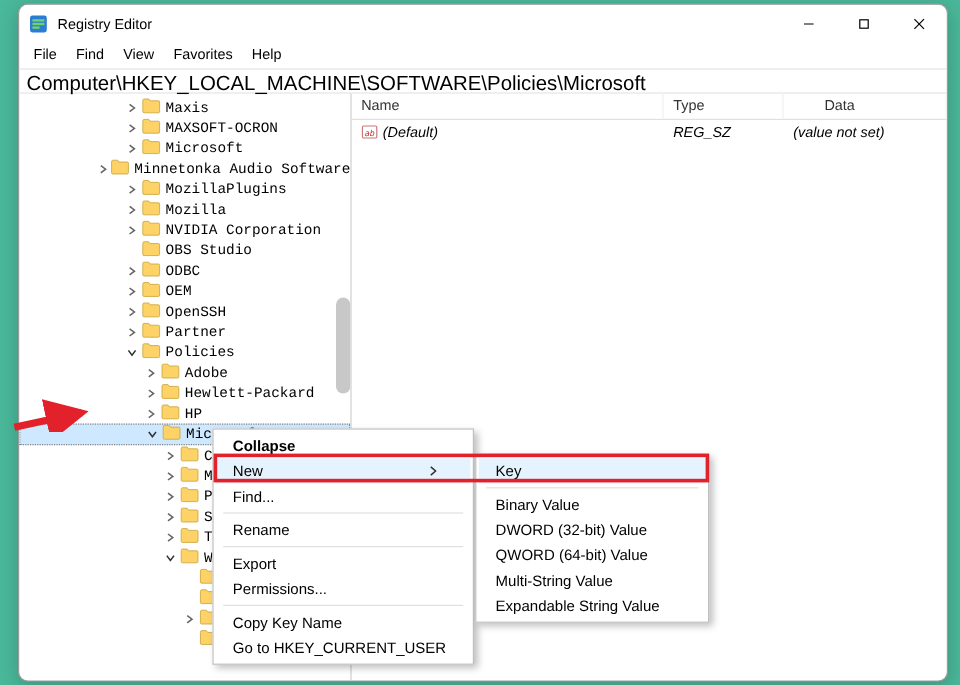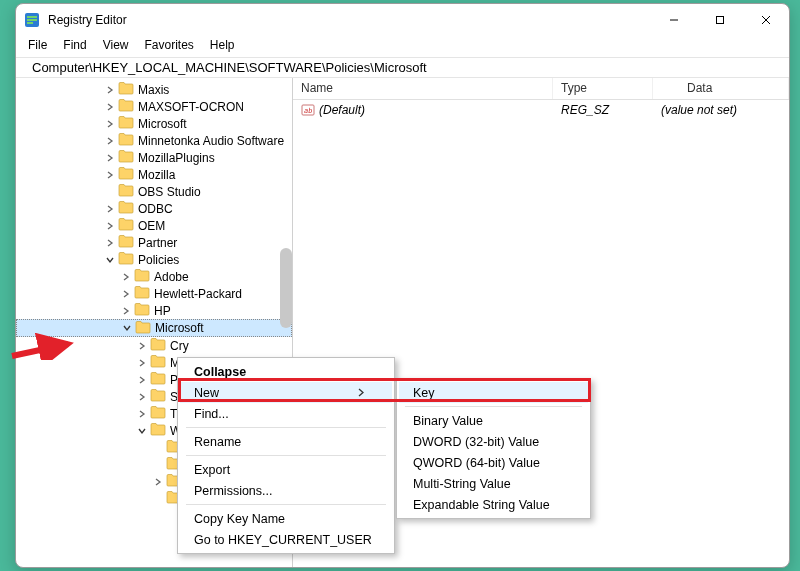--- a/index.html
+++ b/index.html
@@ -47,22 +47,22 @@
     padding-left: 4px;
     border-bottom: 1px solid #e5e5e5;
   }
   .menubar .menu-item {
     padding: 2px 8px;
     font-size: 12px;
     cursor: default;
   }
   .addressbar {
     height: 20px;
-    padding: 2px 16px;
-    font-size: 13px;
+    padding: 2px 6px;
+    font-size: 17px;
     border-bottom: 1px solid #e5e5e5;
     color: #000;
   }
   .content {
     flex: 1;
     display: flex;
     min-height: 0;
   }
   .tree-pane {
     width: 295px;
@@ -79,20 +79,21 @@
   }
   .tree {
     padding: 3px 0 3px 0;
   }
   .tree-row {
     display: flex;
     align-items: center;
     height: 17px;
     font-size: 12px;
     white-space: nowrap;
+    font-family: Liberation Mono, monospace;
   }
   .indent { display: inline-block; }
   .chev {
     width: 12px; height: 12px;
     display: inline-flex; align-items: center; justify-content: center;
     margin-right: 2px;
   }
   .chev svg { width: 8px; height: 8px; }
   .folder-icon {
     width: 16px; height: 14px;
@@ -286,20 +287,32 @@
                 <path d="M2 1 L6 4 L2 7" fill="none" stroke="#666" stroke-width="1.3"></path>
               </svg>
             </span>
             <span><svg class="folder-icon" viewBox="0 0 16 14">
                 <path d="M1 3 L1 12 Q1 13 2 13 L14 13 Q15 13 15 12 L15 4 Q15 3 14 3 L7 3 L6 1.5 L2 1.5 Q1 1.5 1 3 Z" fill="#fdd368" stroke="#caa43a" stroke-width="0.7"></path>
               </svg></span>
             <span class="label">Mozilla</span>
           </div>
           <div class="tree-row">
             <span class="indent" style="width: 88px;"></span>
+            <span class="chev">
+              <svg viewBox="0 0 8 8">
+                <path d="M2 1 L6 4 L2 7" fill="none" stroke="#666" stroke-width="1.3"></path>
+              </svg>
+            </span>
+            <span><svg class="folder-icon" viewBox="0 0 16 14">
+                <path d="M1 3 L1 12 Q1 13 2 13 L14 13 Q15 13 15 12 L15 4 Q15 3 14 3 L7 3 L6 1.5 L2 1.5 Q1 1.5 1 3 Z" fill="#fdd368" stroke="#caa43a" stroke-width="0.7"></path>
+              </svg></span>
+            <span class="label">NVIDIA Corporation</span>
+          </div>
+          <div class="tree-row">
+            <span class="indent" style="width: 88px;"></span>
             <span class="chev"></span>
             <span><svg class="folder-icon" viewBox="0 0 16 14">
                 <path d="M1 3 L1 12 Q1 13 2 13 L14 13 Q15 13 15 12 L15 4 Q15 3 14 3 L7 3 L6 1.5 L2 1.5 Q1 1.5 1 3 Z" fill="#fdd368" stroke="#caa43a" stroke-width="0.7"></path>
               </svg></span>
             <span class="label">OBS Studio</span>
           </div>
           <div class="tree-row">
             <span class="indent" style="width: 88px;"></span>
             <span class="chev">
               <svg viewBox="0 0 8 8">
@@ -315,20 +328,32 @@
             <span class="indent" style="width: 88px;"></span>
             <span class="chev">
               <svg viewBox="0 0 8 8">
                 <path d="M2 1 L6 4 L2 7" fill="none" stroke="#666" stroke-width="1.3"></path>
               </svg>
             </span>
             <span><svg class="folder-icon" viewBox="0 0 16 14">
                 <path d="M1 3 L1 12 Q1 13 2 13 L14 13 Q15 13 15 12 L15 4 Q15 3 14 3 L7 3 L6 1.5 L2 1.5 Q1 1.5 1 3 Z" fill="#fdd368" stroke="#caa43a" stroke-width="0.7"></path>
               </svg></span>
             <span class="label">OEM</span>
+          </div>
+          <div class="tree-row">
+            <span class="indent" style="width: 88px;"></span>
+            <span class="chev">
+              <svg viewBox="0 0 8 8">
+                <path d="M2 1 L6 4 L2 7" fill="none" stroke="#666" stroke-width="1.3"></path>
+              </svg>
+            </span>
+            <span><svg class="folder-icon" viewBox="0 0 16 14">
+                <path d="M1 3 L1 12 Q1 13 2 13 L14 13 Q15 13 15 12 L15 4 Q15 3 14 3 L7 3 L6 1.5 L2 1.5 Q1 1.5 1 3 Z" fill="#fdd368" stroke="#caa43a" stroke-width="0.7"></path>
+              </svg></span>
+            <span class="label">OpenSSH</span>
           </div>
           <div class="tree-row">
             <span class="indent" style="width: 88px;"></span>
             <span class="chev">
               <svg viewBox="0 0 8 8">
                 <path d="M2 1 L6 4 L2 7" fill="none" stroke="#666" stroke-width="1.3"></path>
               </svg>
             </span>
             <span><svg class="folder-icon" viewBox="0 0 16 14">
                 <path d="M1 3 L1 12 Q1 13 2 13 L14 13 Q15 13 15 12 L15 4 Q15 3 14 3 L7 3 L6 1.5 L2 1.5 Q1 1.5 1 3 Z" fill="#fdd368" stroke="#caa43a" stroke-width="0.7"></path>

